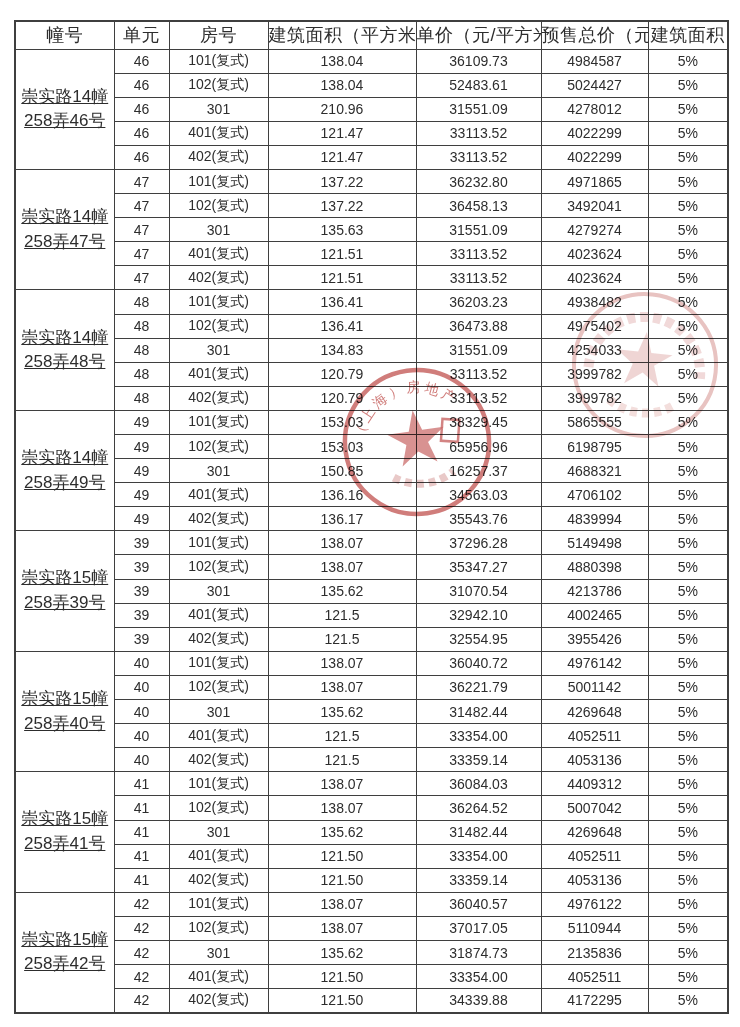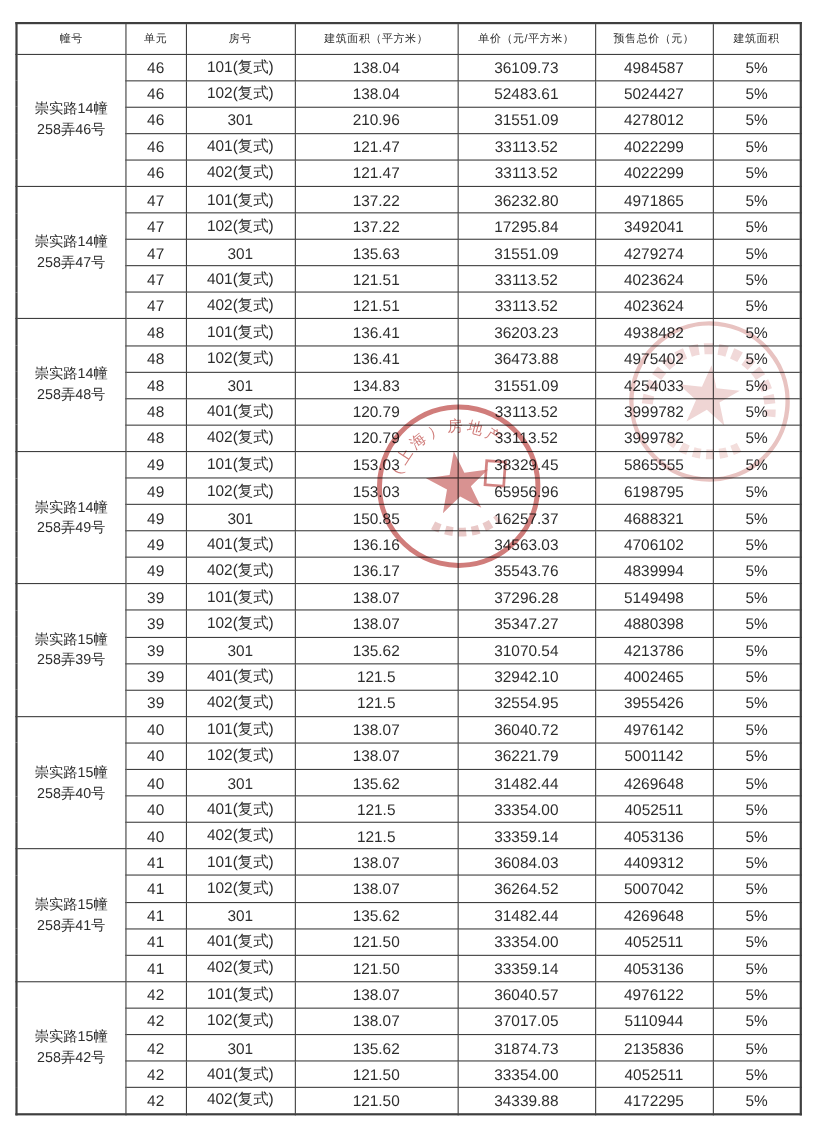--- a/index.html
+++ b/index.html
@@ -31,29 +31,30 @@
     text-align: center;
     vertical-align: middle;
     color: #2d2d2d;
     padding: 0;
     overflow: hidden;
     white-space: nowrap;
   }
   .price-table thead tr { height: 28px; }
   .price-table thead th {
     font-weight: normal;
-    font-size: 10px;
+    font-size: 18px;
     letter-spacing: 0.5px;
   }
   .price-table tbody tr { height: 24.1px; }
   .price-table tbody td { font-size: 14px; }
   .building-cell div {
-    font-size: 13px;
+    font-size: 17px;
     line-height: 1.45;
     color: #2d2d2d;
+    text-decoration: underline;
   }
   
   .stamp {
     position: absolute;
     mix-blend-mode: multiply;
     pointer-events: none;
   }
   .stamp-left  { left: 337px; top: 362px; opacity: 0.88; }
   .stamp-right { left: 567px; top: 287px; opacity: 0.62; }
 </style>
@@ -138,21 +139,21 @@
             <td>101(复式)</td>
             <td>137.22</td>
             <td>36232.80</td>
             <td>4971865</td>
             <td>5%</td>
           </tr>
           <tr>
             <td>47</td>
             <td>102(复式)</td>
             <td>137.22</td>
-            <td>17295.84</td>
+            <td>36458.13</td>
             <td>3492041</td>
             <td>5%</td>
           </tr>
           <tr>
             <td>47</td>
             <td>301</td>
             <td>135.63</td>
             <td>31551.09</td>
             <td>4279274</td>
             <td>5%</td>

